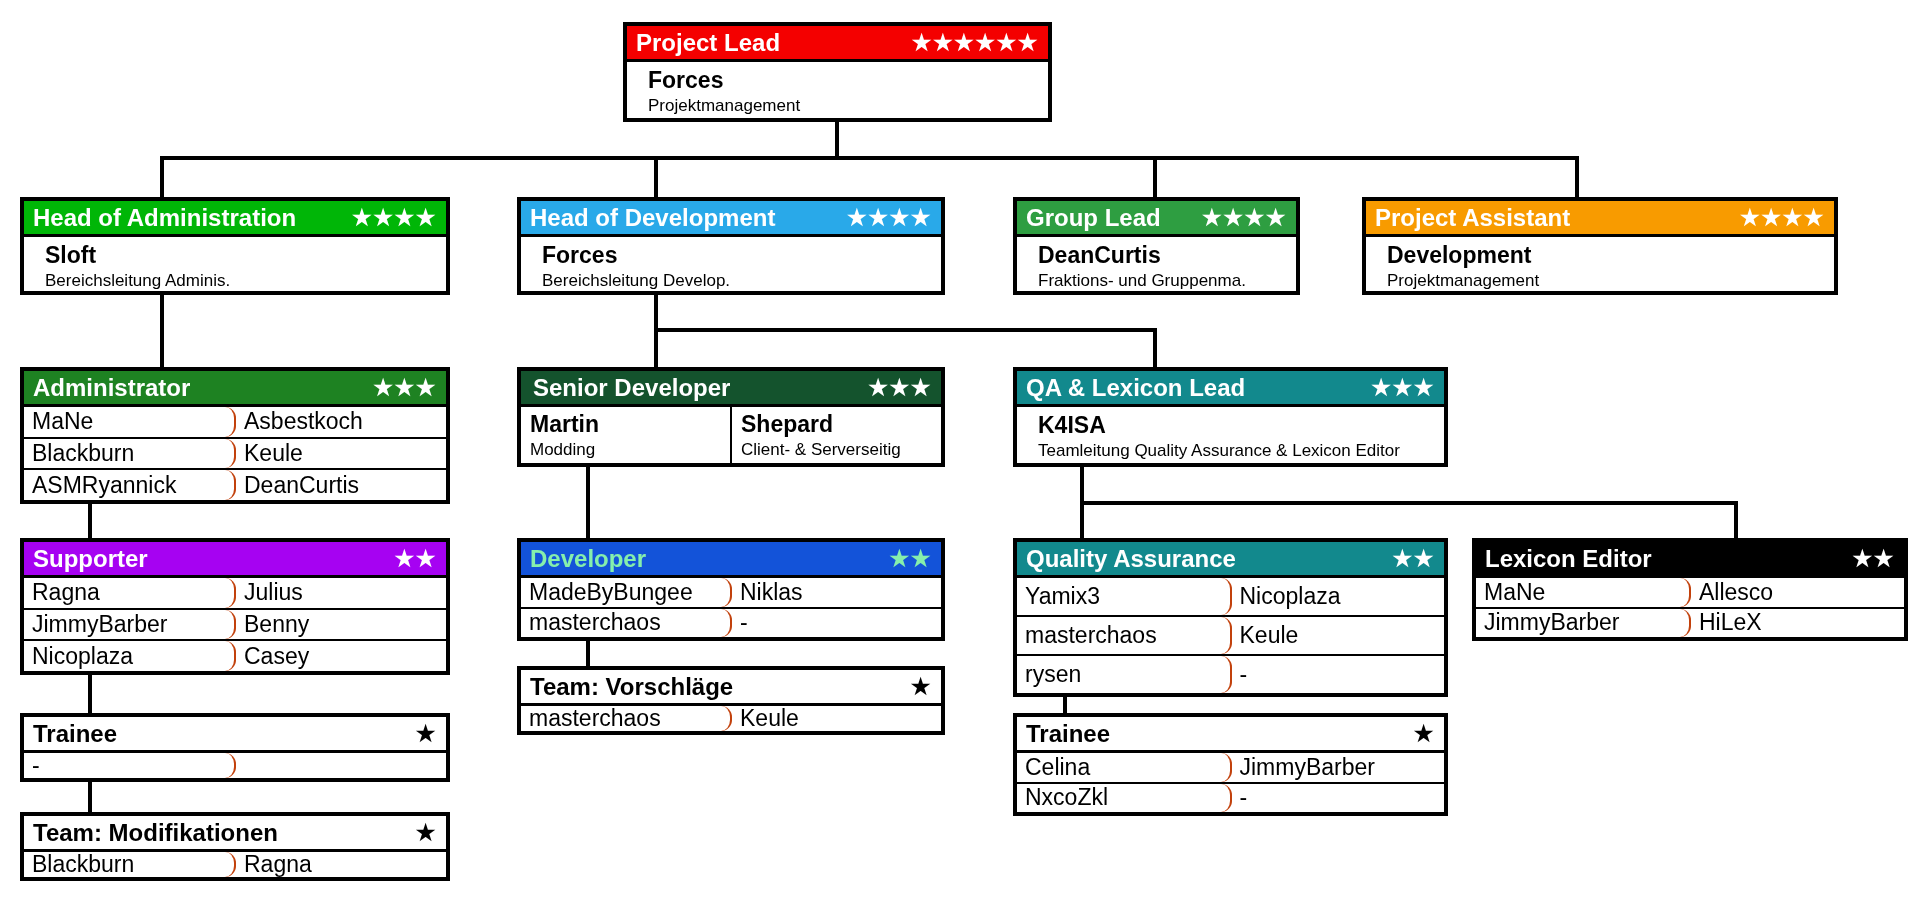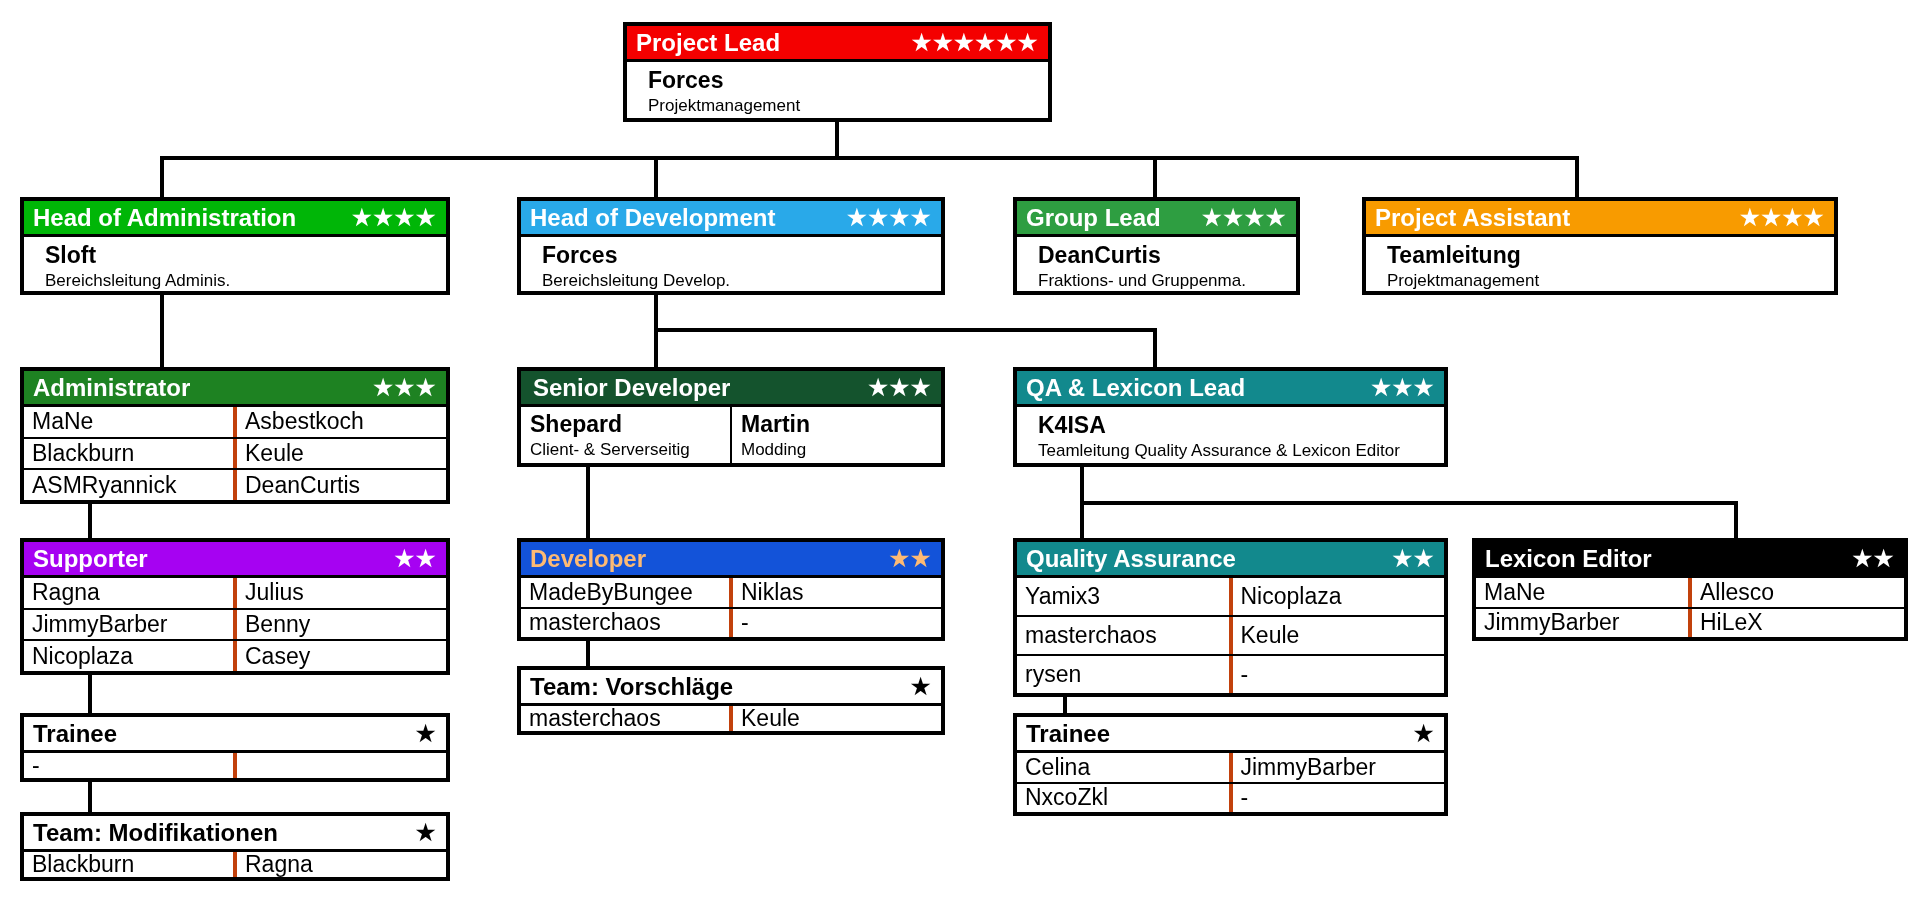--- a/index.html
+++ b/index.html
@@ -11,21 +11,21 @@
   .obox-header{flex:0 0 33px;display:flex;align-items:center;padding:0 9px;
                border-bottom:3px solid #000;font-weight:700;font-size:24px;white-space:nowrap;overflow:hidden;}
   .obox-stars{margin-left:auto;font-size:22px;letter-spacing:1.5px;padding-left:8px;line-height:1;}
   .obox-body{flex:1;display:flex;flex-direction:column;min-height:0;}
   .obox-body.role{padding:5px 21px;justify-content:flex-start;}
   .role-name{font-weight:700;font-size:23px;line-height:1.2;white-space:nowrap;}
   .role-sub{font-size:17px;line-height:1.35;white-space:nowrap;}
   .trow{flex:1;display:flex;border-top:2px solid #000;min-height:0;}
   .trow:first-child{border-top:0;}
   .tcell{flex:1;display:flex;align-items:center;padding:0 8px;font-size:23px;white-space:nowrap;overflow:hidden;}
-  .tcell:first-child{border-right:4px solid #c2410c;}
+  .tcell:first-child{border-right:2px solid #c2410c;border-radius:11px;}
   .obox-body.duo{flex-direction:row;}
   .duo-cell{flex:1;padding:4px 9px;min-width:0;}
   .duo-cell + .duo-cell{border-left:2px solid #000;}
 </style>
 </head>
 <body>
 
 <div class="canvas" id="chart" style="background: rgb(255, 255, 255);">
     <div class="connector" style="background: rgb(0, 0, 0); left: 835px; top: 122px; width: 4px; height: 36px;"></div>
     <div class="connector" style="background: rgb(0, 0, 0); left: 160px; top: 156px; width: 1419px; height: 4px;"></div>
@@ -85,21 +85,21 @@
         <div class="role-name">DeanCurtis</div>
         <div class="role-sub">Fraktions- und Gruppenma.</div>
       </div>
     </div>
     <div class="obox" style="left: 1362px; top: 197px; width: 476px; height: 98px;">
       <div class="obox-header" style="background: rgb(248, 155, 0); color: rgb(255, 255, 255);">
         <span class="obox-title">Project Assistant</span>
         <span class="obox-stars">★★★★</span>
       </div>
       <div class="obox-body role">
-        <div class="role-name">Teamleitung</div>
+        <div class="role-name">Development</div>
         <div class="role-sub">Projektmanagement</div>
       </div>
     </div>
     <div class="obox" style="left: 20px; top: 367px; width: 430px; height: 137px;">
       <div class="obox-header" style="background: rgb(30, 130, 34); color: rgb(255, 255, 255);">
         <span class="obox-title">Administrator</span>
         <span class="obox-stars">★★★</span>
       </div>
       <div class="obox-body table">
         <div class="trow">
@@ -116,26 +116,26 @@
         </div>
       </div>
     </div>
     <div class="obox" style="left: 517px; top: 367px; width: 428px; height: 100px;">
       <div class="obox-header" style="background: #14532d; color: rgb(255, 255, 255); padding-left: 12px;">
         <span class="obox-title">Senior Developer</span>
         <span class="obox-stars">★★★</span>
       </div>
       <div class="obox-body duo">
         <div class="duo-cell">
+          <div class="role-name">Martin</div>
+          <div class="role-sub">Modding</div>
+        </div>
+        <div class="duo-cell">
           <div class="role-name">Shepard</div>
           <div class="role-sub">Client- &amp; Serverseitig</div>
-        </div>
-        <div class="duo-cell">
-          <div class="role-name">Martin</div>
-          <div class="role-sub">Modding</div>
         </div>
       </div>
     </div>
     <div class="obox" style="left: 1013px; top: 367px; width: 435px; height: 100px;">
       <div class="obox-header" style="background: rgb(18, 137, 141); color: rgb(255, 255, 255);">
         <span class="obox-title">QA &amp; Lexicon Lead</span>
         <span class="obox-stars">★★★</span>
       </div>
       <div class="obox-body role">
         <div class="role-name">K4ISA</div>
@@ -156,21 +156,21 @@
           <div class="tcell">JimmyBarber</div>
           <div class="tcell">Benny</div>
         </div>
         <div class="trow">
           <div class="tcell">Nicoplaza</div>
           <div class="tcell">Casey</div>
         </div>
       </div>
     </div>
     <div class="obox" style="left: 517px; top: 538px; width: 428px; height: 103px;">
-      <div class="obox-header" style="background: rgb(19, 83, 217); color: #fdba74;">
+      <div class="obox-header" style="background: rgb(19, 83, 217); color: #86efac;">
         <span class="obox-title">Developer</span>
         <span class="obox-stars">★★</span>
       </div>
       <div class="obox-body table">
         <div class="trow">
           <div class="tcell">MadeByBungee</div>
           <div class="tcell">Niklas</div>
         </div>
         <div class="trow">
           <div class="tcell">masterchaos</div>

